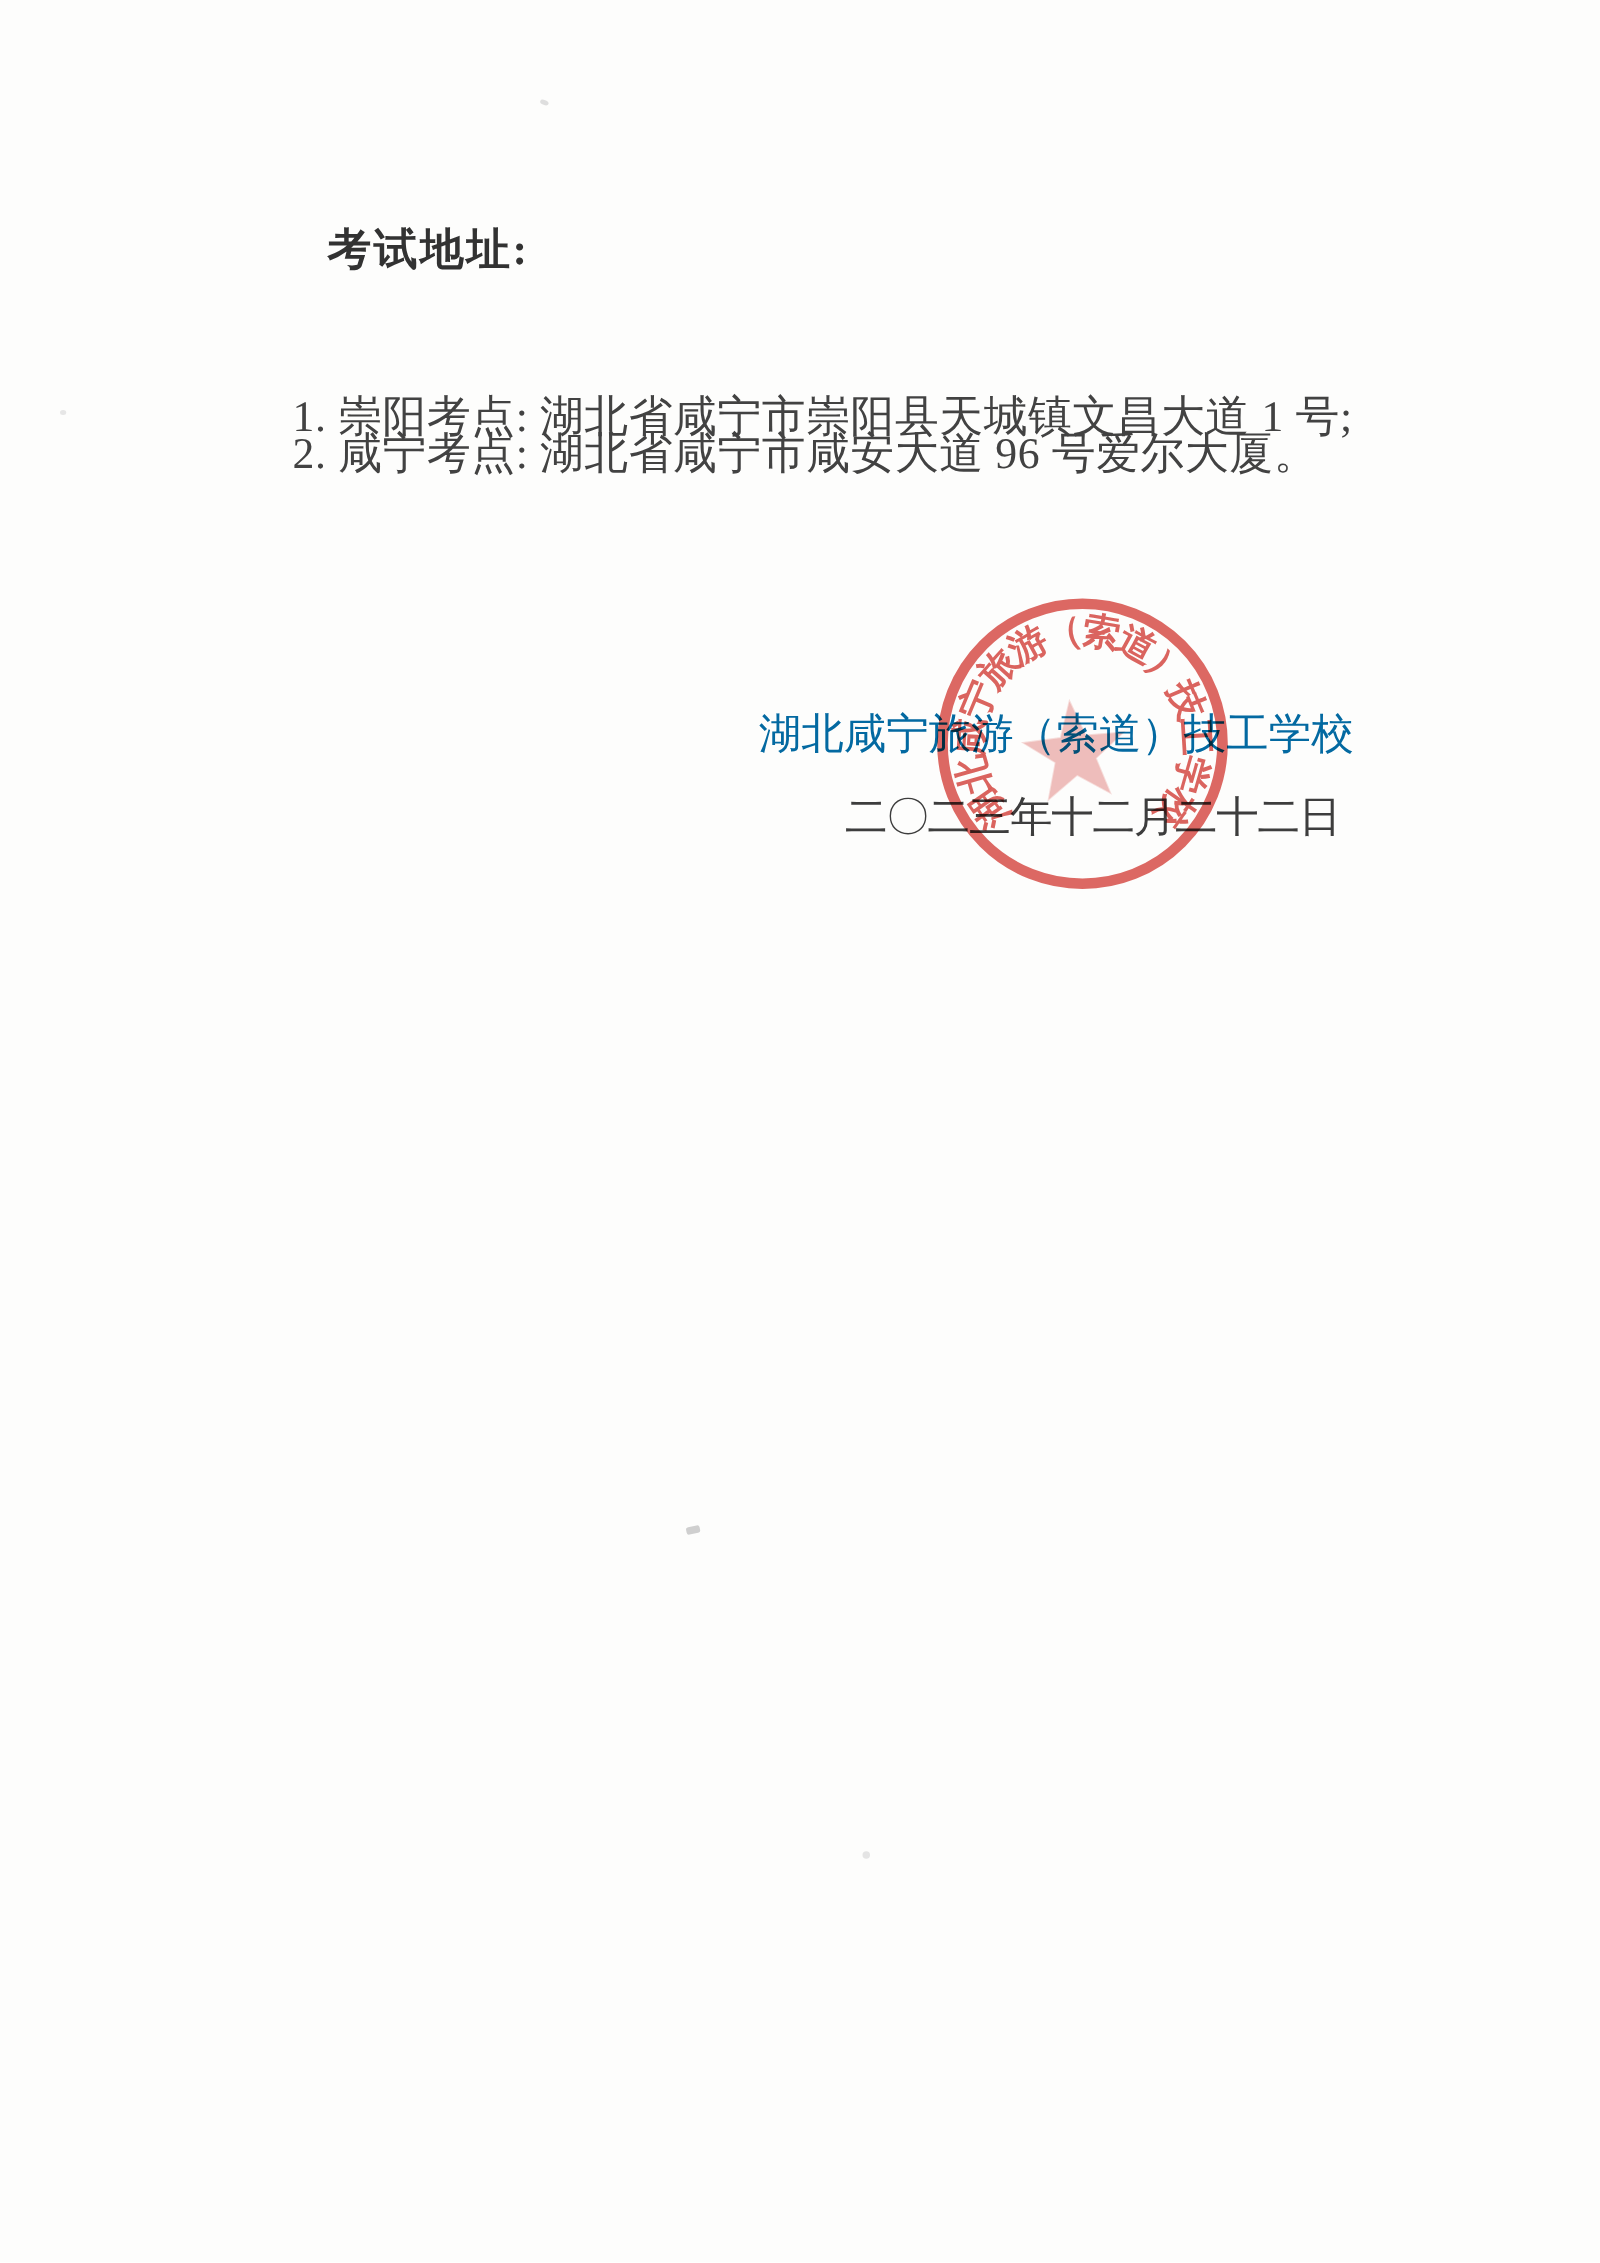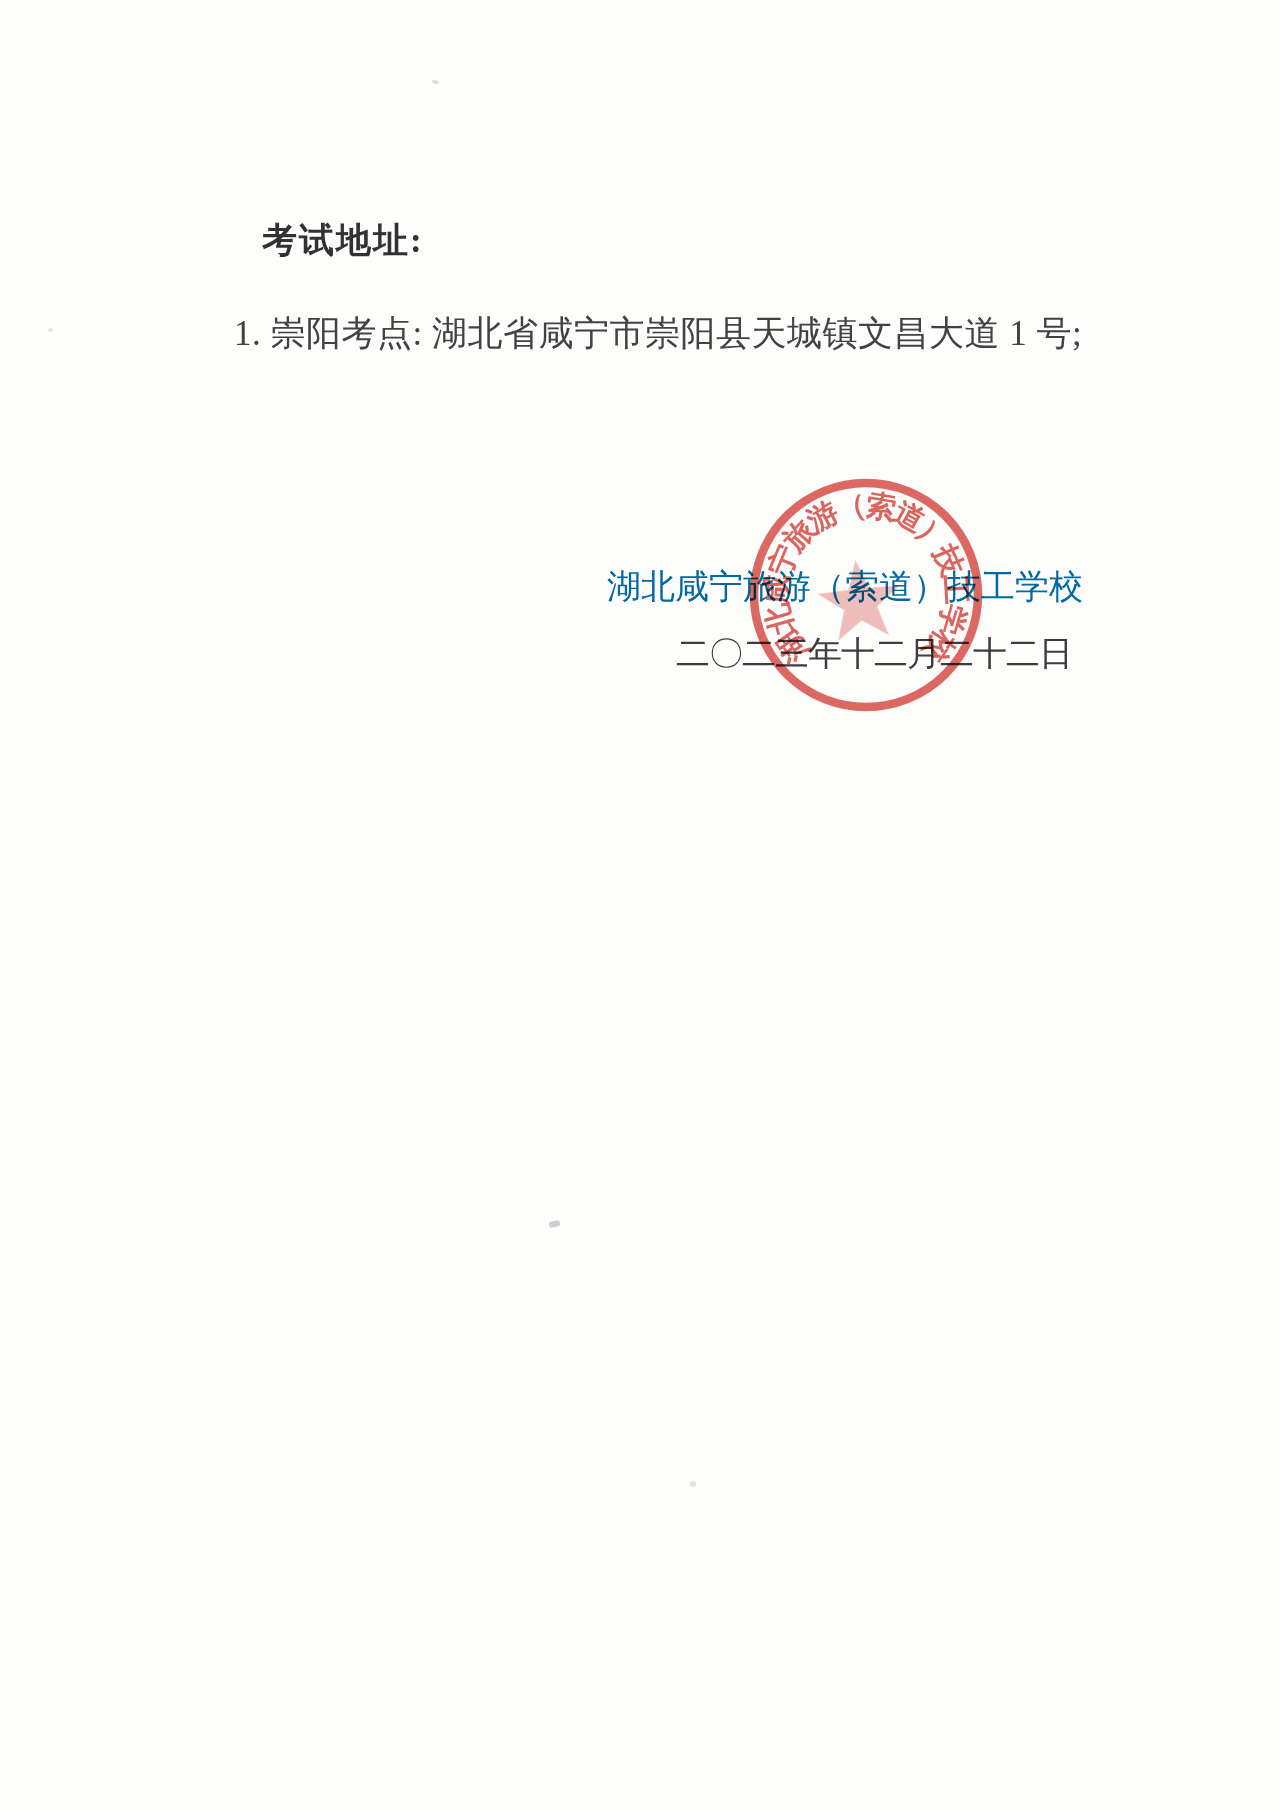--- a/index.html
+++ b/index.html
@@ -18,21 +18,20 @@
   }
   .heading {
     position: absolute;
     left: 262px;
     top: 176px;
     font-size: 35px;
     font-weight: 700;
     letter-spacing: 2px;
     color: #323232;
     white-space: nowrap;
-    margin-top: 41px;
   }
   .body-line {
     position: absolute;
     left: 234px;
     font-size: 35px;
     letter-spacing: 0.5px;
     white-space: nowrap;
     color: #424242;
   }
   .line-1 { top: 266px; margin-top: 44px; }
@@ -98,20 +97,21 @@
 </style>
 </head>
 <body>
 
 <div class="page">
 
   <div class="heading">考试地址:</div>
 
   <div class="body-line line-1">1. 崇阳考点: 湖北省咸宁市崇阳县天城镇文昌大道 1 号;</div>
 
+  <div class="body-line line-2">2. 咸宁考点: 湖北省咸宁市咸安大道 96 号爱尔大厦。</div>
 
   <div class="signature-line">湖北咸宁旅游（索道）技工学校</div>
 
   <div class="date-line">二〇二三年十二月二十二日</div>
 
   <svg class="seal" viewBox="0 0 250 250" aria-hidden="true">
     <circle class="seal-ring" cx="125" cy="125" r="112"></circle>
     <polygon class="seal-star" points="114.6,91.2 127.5,118.3 157.4,115.9 135.6,136.5 147.1,164.2 120.8,149.9 98,169.4 103.5,139.9 77.9,124.3 107.6,120.4"></polygon>
     <g class="seal-arc" id="seal-arc">
         <text x="51.3" y="176.6" transform="rotate(-125.0 51.3 176.6)">湖</text>

